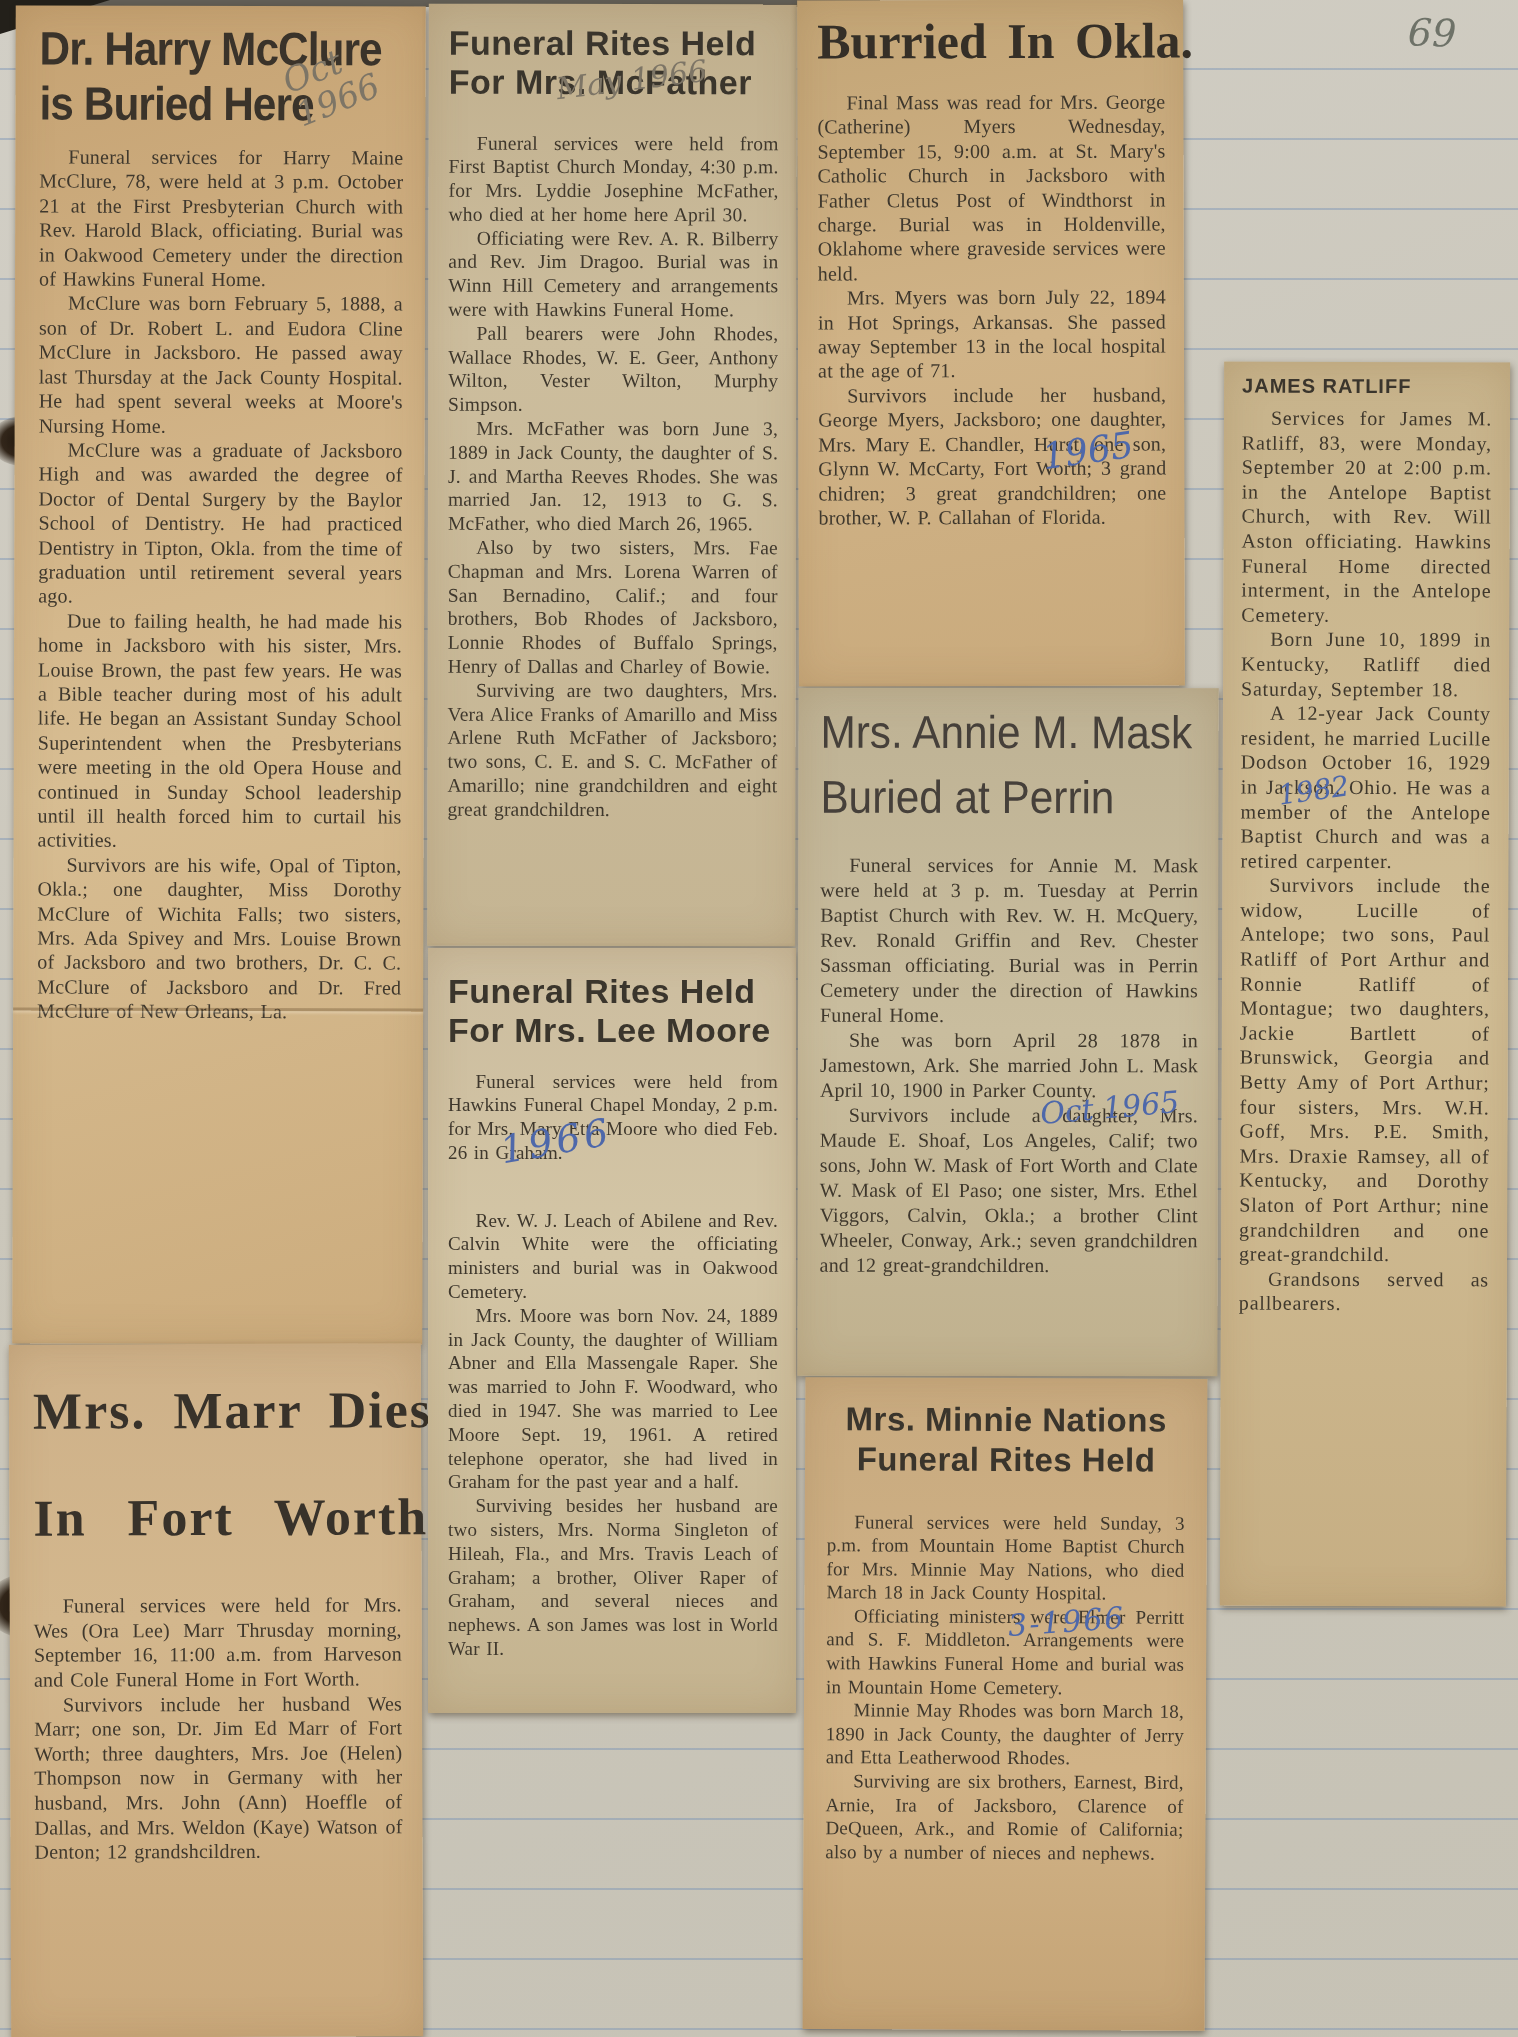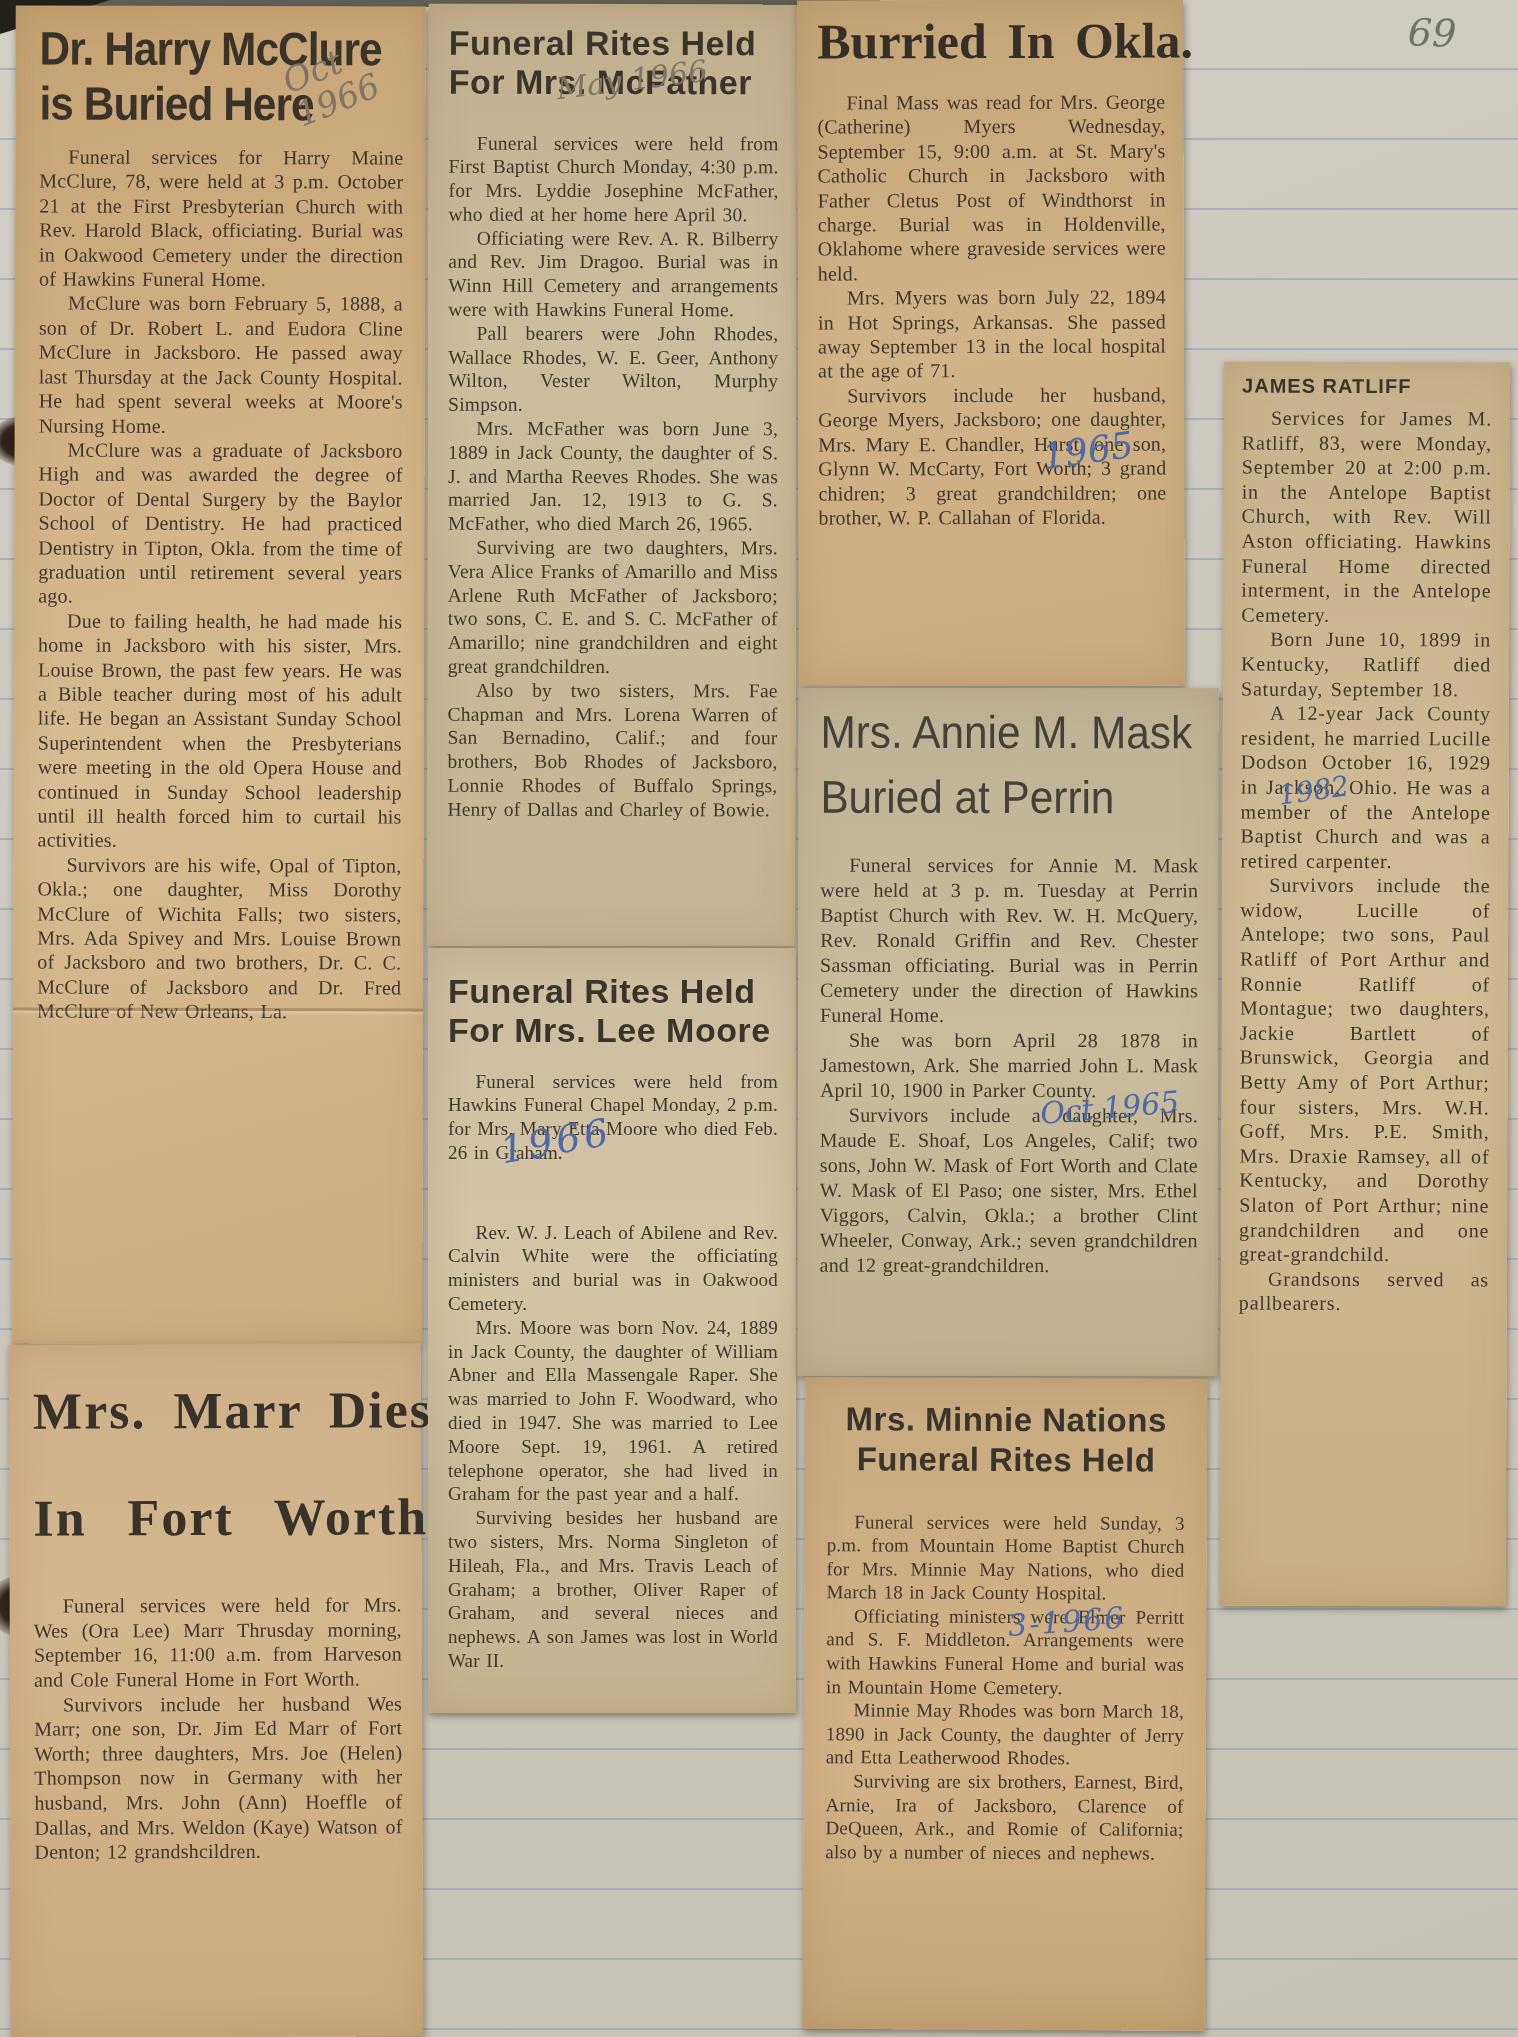--- a/index.html
+++ b/index.html
@@ -74,21 +74,21 @@
     margin:0 0 30px 0;font-family:"Liberation Sans",sans-serif;font-weight:700;
     font-size:34px;line-height:1.14;color:#3a352c;letter-spacing:.5px;white-space:nowrap;
   }
   #clip-moore{
     left:428px;top:948px;width:368px;height:765px;
     padding:24px 18px 0 20px;transform:rotate(0deg);
     background:linear-gradient(180deg,#ccbd9f 0%,#d3c5a5 40%,#c4b38f 100%);
   }
   #clip-moore p{font-size:19px;line-height:23.8px;}
   #clip-moore .head-sans{margin-bottom:20px;}
-  #clip-moore p.gap-top{margin-top:56px;}
+  #clip-moore p.gap-top{margin-top:44px;}
 
   
   #clip-myers{
     left:798px;top:0;width:386px;height:686px;
     padding:8px 18px 0 20px;transform:rotate(-.15deg);
     background:linear-gradient(170deg,#c3a576 0%,#d0b387 50%,#c9aa7c 100%);
   }
   #clip-myers p{font-size:20px;line-height:24.4px;}
   .head-myers{
     margin:0 0 16px 0;font-family:"Liberation Serif",serif;font-weight:700;
@@ -179,22 +179,22 @@
     <p>Survivors include her husband Wes Marr; one son, Dr. Jim Ed Marr of Fort Worth; three daughters, Mrs. Joe (Helen) Thompson now in Germany with her husband, Mrs. John (Ann) Hoeffle of Dallas, and Mrs. Weldon (Kaye) Watson of Denton; 12 grandshcildren.</p>
   </article>
 
   <article class="clip" id="clip-mcfather">
     <h1 class="head-sans"><span>Funeral Rites Held</span><br>
     <span>For Mrs. McFather</span></h1>
     <p>Funeral services were held from First Baptist Church Monday, 4:30 p.m. for Mrs. Lyddie Josephine McFather, who died at her home here April 30.</p>
     <p>Officiating were Rev. A. R. Bilberry and Rev. Jim Dragoo. Burial was in Winn Hill Cemetery and arrangements were with Hawkins Funeral Home.</p>
     <p>Pall bearers were John Rhodes, Wallace Rhodes, W. E. Geer, Anthony Wilton, Vester Wilton, Murphy Simpson.</p>
     <p>Mrs. McFather was born June 3, 1889 in Jack County, the daughter of S. J. and Martha Reeves Rhodes. She was married Jan. 12, 1913 to G. S. McFather, who died March 26, 1965.</p>
+    <p>Also by two sisters, Mrs. Fae Chapman and Mrs. Lorena Warren of San Bernadino, Calif.; and four brothers, Bob Rhodes of Jacksboro, Lonnie Rhodes of Buffalo Springs, Henry of Dallas and Charley of Bowie.</p>
     <p>Surviving are two daughters, Mrs. Vera Alice Franks of Amarillo and Miss Arlene Ruth McFather of Jacksboro; two sons, C. E. and S. C. McFather of Amarillo; nine grandchildren and eight great grandchildren.</p>
-    <p>Also by two sisters, Mrs. Fae Chapman and Mrs. Lorena Warren of San Bernadino, Calif.; and four brothers, Bob Rhodes of Jacksboro, Lonnie Rhodes of Buffalo Springs, Henry of Dallas and Charley of Bowie.</p>
   </article>
 
   <article class="clip" id="clip-moore">
     <h1 class="head-sans"><span>Funeral Rites Held</span><br>
     <span>For Mrs. Lee Moore</span></h1>
     <p>Funeral services were held from Hawkins Funeral Chapel Monday, 2 p.m. for Mrs. Mary Etta Moore who died Feb. 26 in Graham.</p>
     <p class="gap-top">Rev. W. J. Leach of Abilene and Rev. Calvin White were the officiating ministers and burial was in Oakwood Cemetery.</p>
     <p>Mrs. Moore was born Nov. 24, 1889 in Jack County, the daughter of William Abner and Ella Massengale Raper. She was married to John F. Woodward, who died in 1947. She was married to Lee Moore Sept. 19, 1961. A retired telephone operator, she had lived in Graham for the past year and a half.</p>
     <p>Surviving besides her husband are two sisters, Mrs. Norma Singleton of Hileah, Fla., and Mrs. Travis Leach of Graham; a brother, Oliver Raper of Graham, and several nieces and nephews. A son James was lost in World War II.</p>
   </article>

